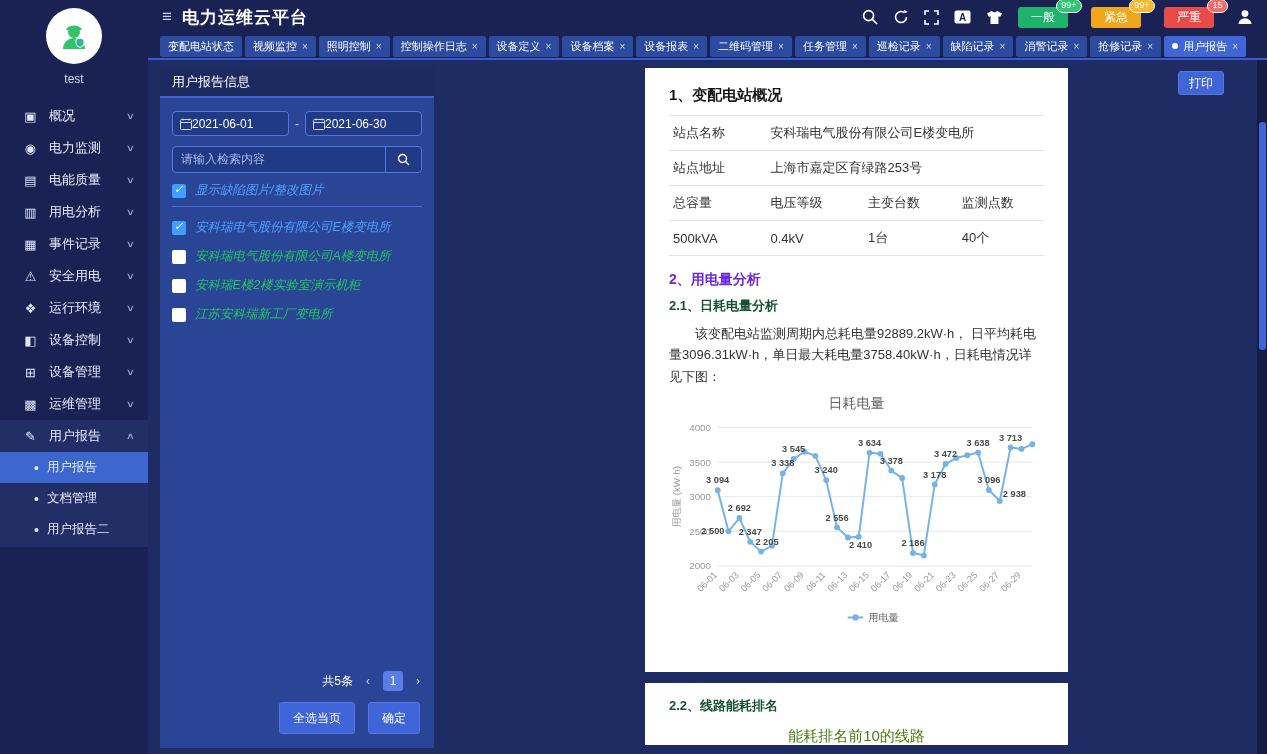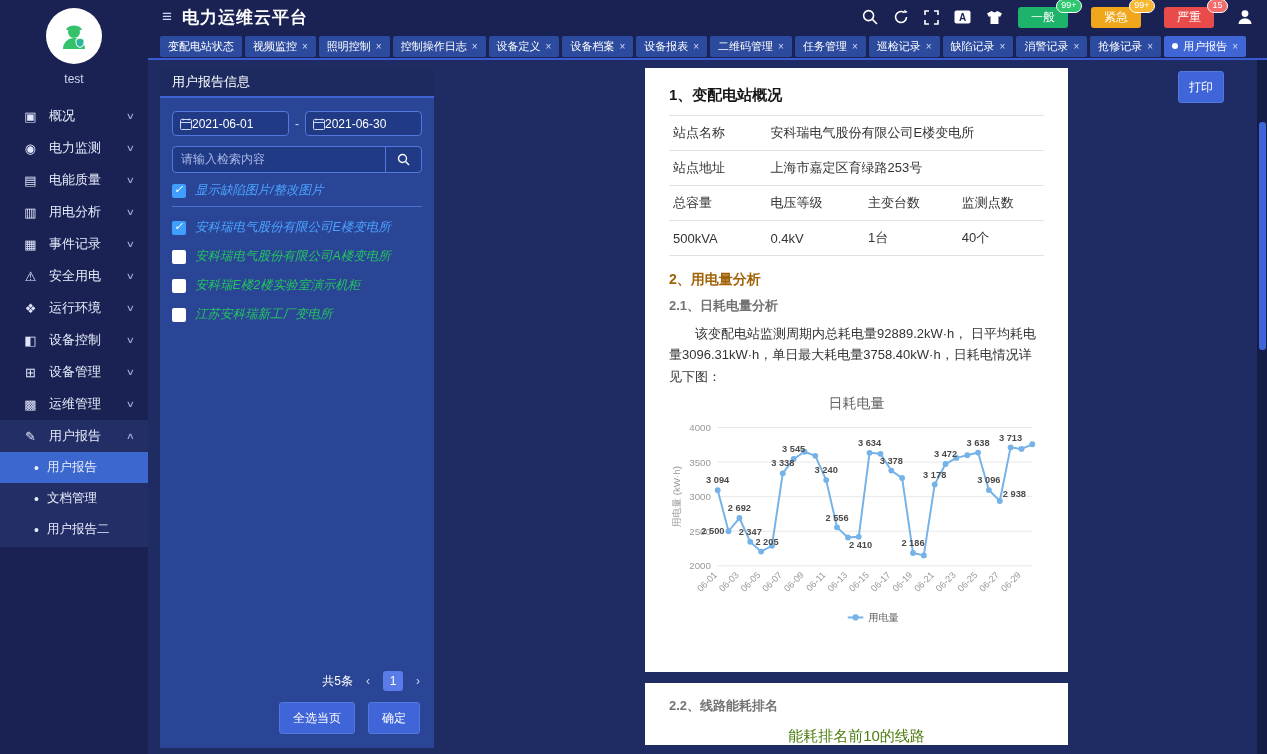--- a/index.html
+++ b/index.html
@@ -61,28 +61,28 @@
   .btn{height:32px;background:#3f65d9;border-radius:3px;font-size:12px;display:flex;align-items:center;justify-content:center;padding:0 13px;cursor:pointer;border:1px solid #5377dd;}
 
   
   .doc-page{position:absolute;left:645px;width:423px;background:#fff;color:#333;z-index:2;}
   .page1{top:68px;height:604px;padding:18px 24px;}
   .page2{top:683px;height:62px;padding:14px 24px;overflow:hidden;}
   .sec-h1{font-size:15px;font-weight:bold;color:#151515;margin:0 0 10px;}
   .info-table{width:100%;border-collapse:collapse;margin-bottom:15px;}
   .info-table td{border-top:1px solid #e2e2e2;padding:8px 4px;font-size:13px;color:#333;}
   .info-table tr:last-child td{border-bottom:1px solid #e2e2e2;}
-  .sec-h2{font-size:14px;font-weight:bold;color:#a16207;margin:4px 0 8px;}
-  .sec-h3{font-size:13px;font-weight:bold;color:#737373;margin:0 0 8px;}
+  .sec-h2{font-size:14px;font-weight:bold;color:#6d28d9;margin:4px 0 8px;}
+  .sec-h3{font-size:13px;font-weight:bold;color:#14532d;margin:0 0 8px;}
   .para{font-size:13px;line-height:1.65;text-indent:2em;color:#333;margin-bottom:6px;}
   .chart-title{text-align:center;font-size:14px;color:#666;margin:8px 0 0;}
   .chart-wrap{display:flex;justify-content:center;}
   .rank-title{text-align:center;font-size:15px;color:#4d7c0f;margin-top:12px;}
 
-  .print-btn{position:absolute;left:1178px;top:71px;width:46px;height:32px;background:#3f65d9;border:1px solid #5377dd;border-radius:3px;color:#fff;font-size:12px;display:flex;align-items:center;justify-content:center;cursor:pointer;z-index:3;}
+  .print-btn{position:absolute;left:1178px;top:71px;width:46px;height:24px;background:#3f65d9;border:1px solid #5377dd;border-radius:3px;color:#fff;font-size:12px;display:flex;align-items:center;justify-content:center;cursor:pointer;z-index:3;}
 
   .scroll-track{position:absolute;right:0;top:60px;width:10px;height:694px;background:#151c46;z-index:7;}
   .scroll-thumb{position:absolute;right:1.5px;top:60px;width:7px;height:228px;background:#3f65d9;border-radius:3px;cursor:grab;}
 </style>
 </head>
 <body>
 
 <div class="sidebar">
   <div class="avatar-wrap">
     <div class="avatar">

